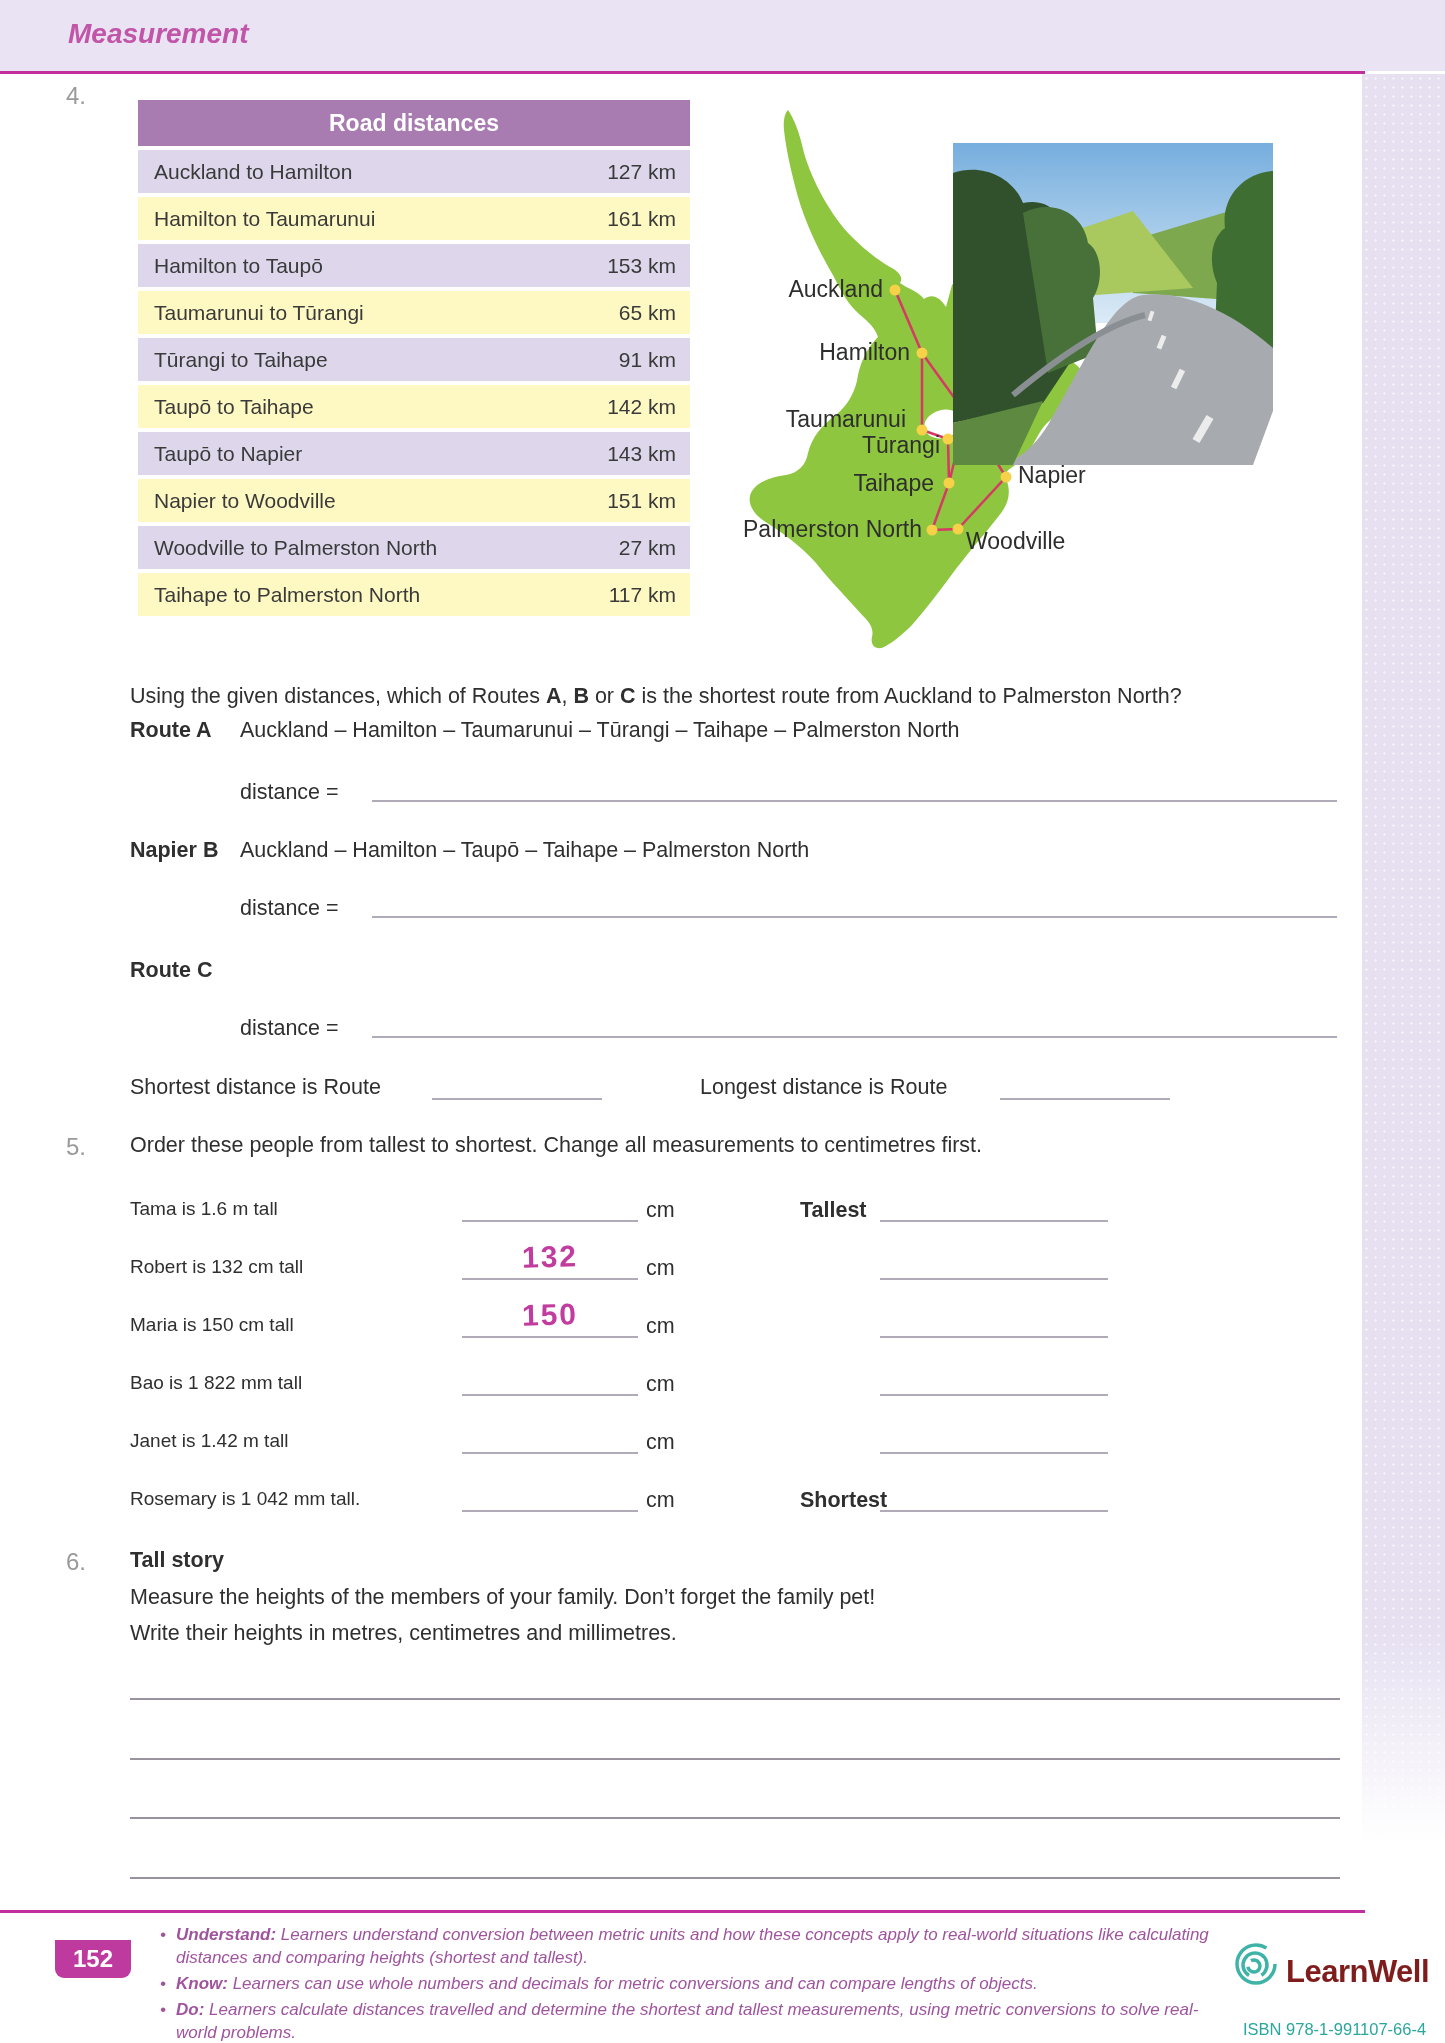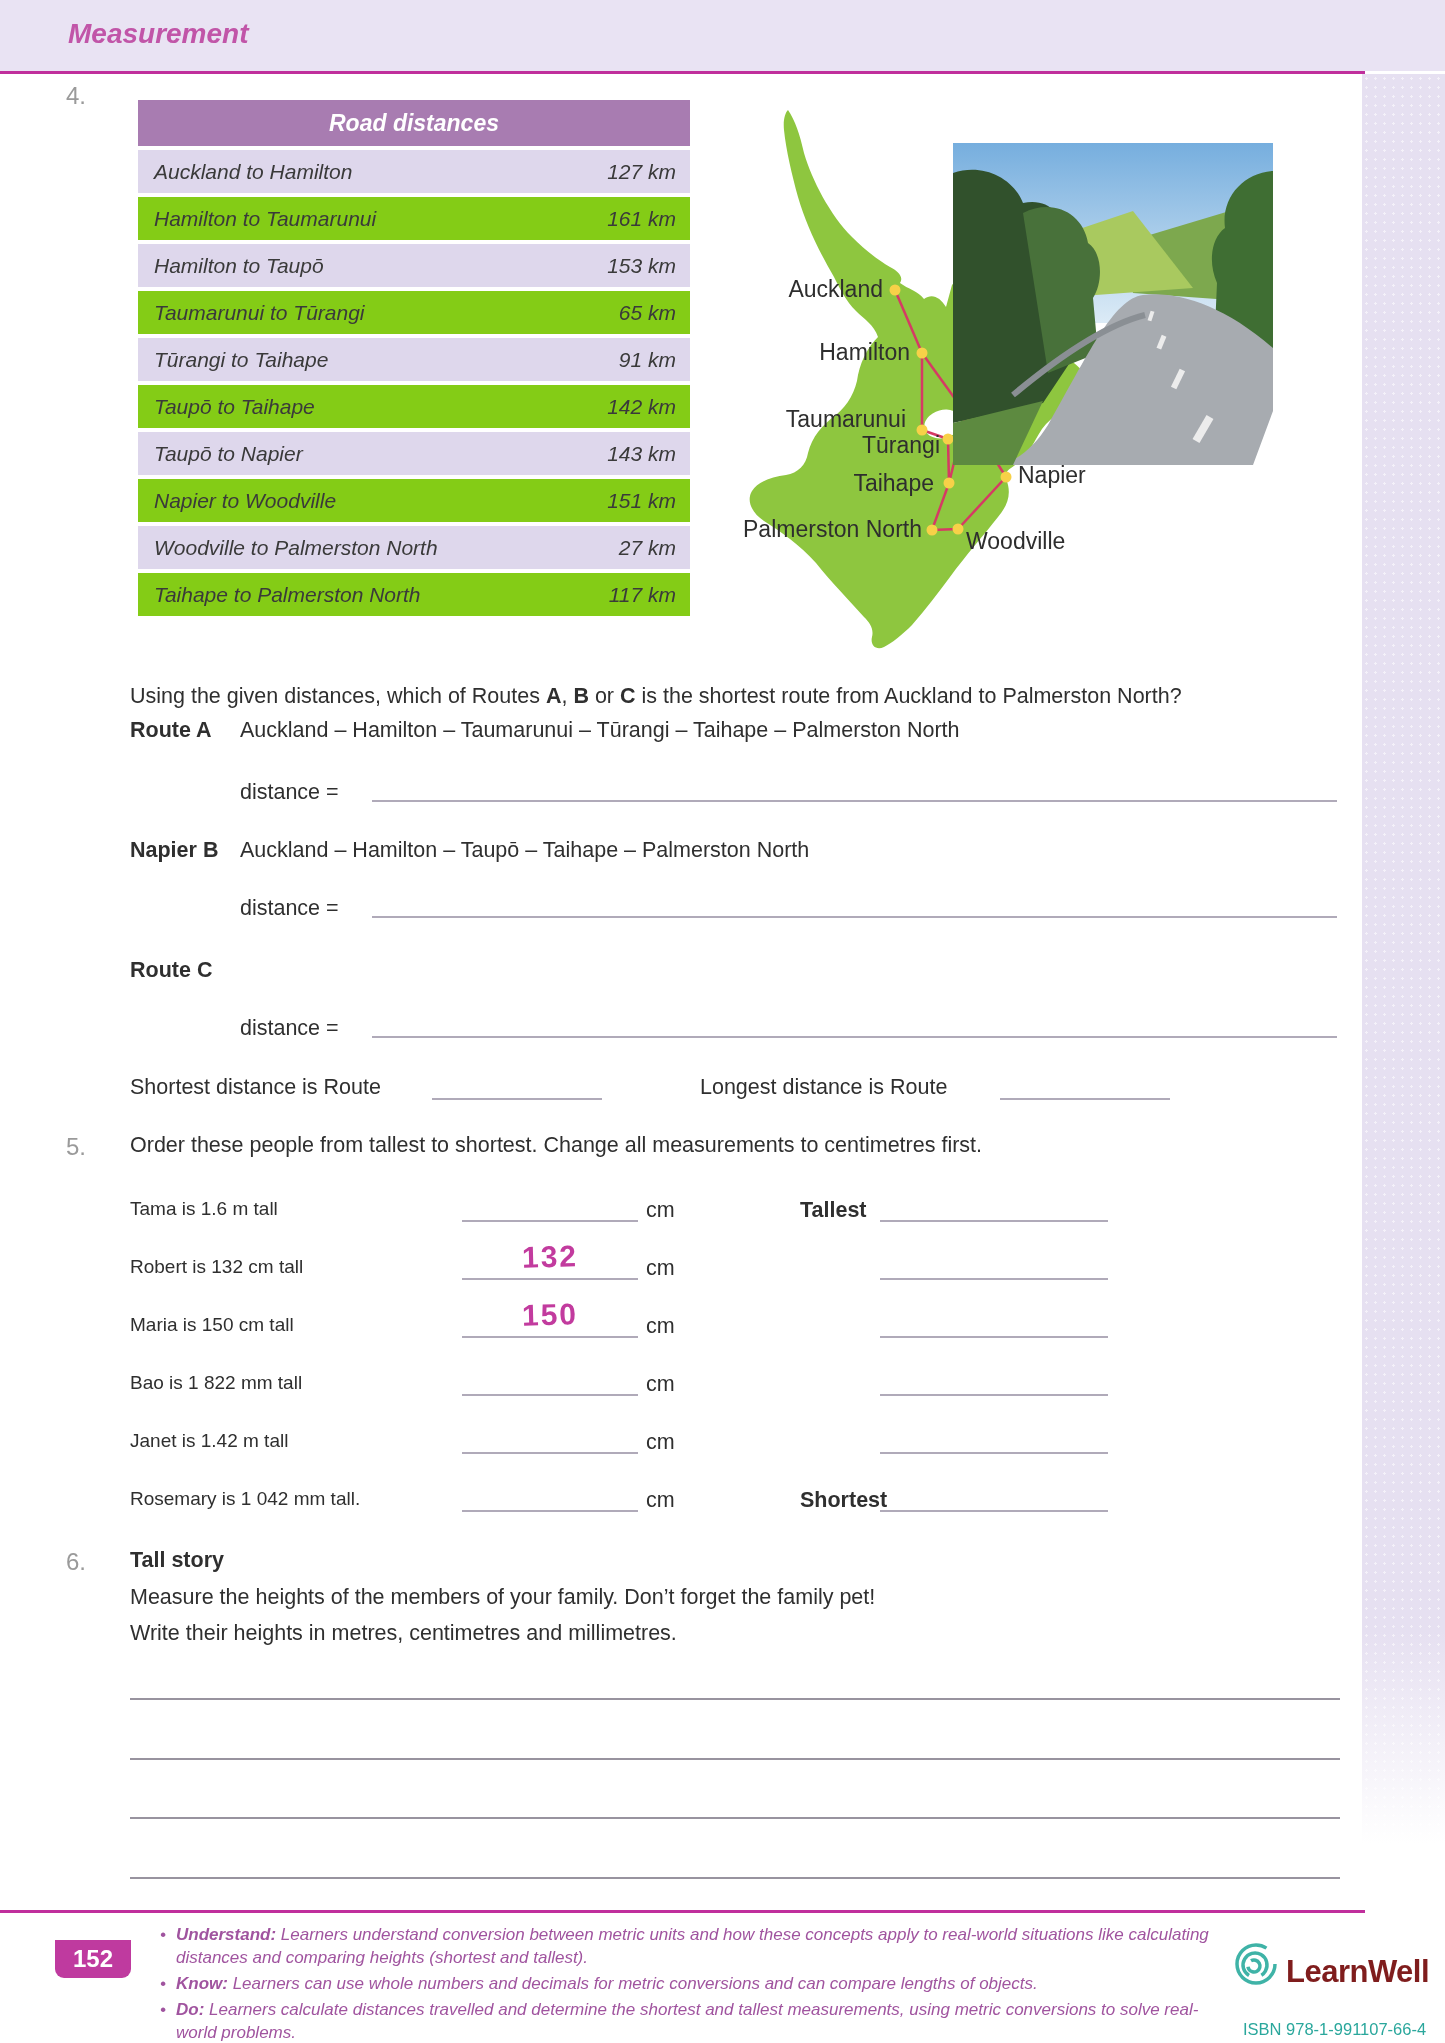--- a/index.html
+++ b/index.html
@@ -9,27 +9,27 @@
   .header-bar{position:absolute;left:0;top:0;width:1445px;height:71px;background:#e9e3f3;}
   .header-rule{position:absolute;left:0;top:71px;width:1365px;height:3px;background:#c02f9c;}
   .header-title{position:absolute;left:68px;top:18px;font-size:28px;font-weight:bold;font-style:italic;color:#c155a8;}
   .right-strip{position:absolute;left:1362px;top:74px;width:83px;height:1770px;
      background:
        radial-gradient(rgba(255,255,255,.55) 1.2px, transparent 1.3px) 0 0/9px 9px,
        linear-gradient(to bottom,#e6e0f1 88%,rgba(230,224,241,0));}
   
   .qnum{position:absolute;font-size:24px;color:#9a9a9a;}
   
-  .rd-table{position:absolute;left:138px;top:100px;width:552px;font-style:italic;}
+  .rd-table{position:absolute;left:138px;top:100px;width:552px;}
   .rd-head{height:46px;background:#a87cb1;color:#fff;font-size:23px;font-weight:bold;
            display:flex;align-items:center;justify-content:center;}
   .rd-row{height:43px;margin-top:4px;display:flex;align-items:center;justify-content:space-between;
           padding:0 14px 0 16px;box-sizing:border-box;font-size:21px;color:#3a3a3a;}
   .rd-row.light{background:#ded7ec;}
-  .rd-row.dark{background:#84cc16;}
+  .rd-row.dark{background:#fef9c3;}
   
   .map-svg{position:absolute;left:700px;top:85px;}
   .map-svg text{font-family:"Liberation Sans",sans-serif;font-size:23px;fill:#2e2e2e;}
   .photo{position:absolute;left:953px;top:143px;width:320px;height:322px;}
   
   .bodytext{position:absolute;font-size:21.5px;color:#2f2f2f;}
   .b{font-weight:bold;}
   .blank{position:absolute;border-bottom:2px solid #b0aab9;height:0;}
   .routeblock-label{position:absolute;left:130px;font-size:21.5px;font-weight:bold;color:#2f2f2f;}
   .routeblock-path{position:absolute;left:240px;font-size:21.5px;color:#2f2f2f;}

